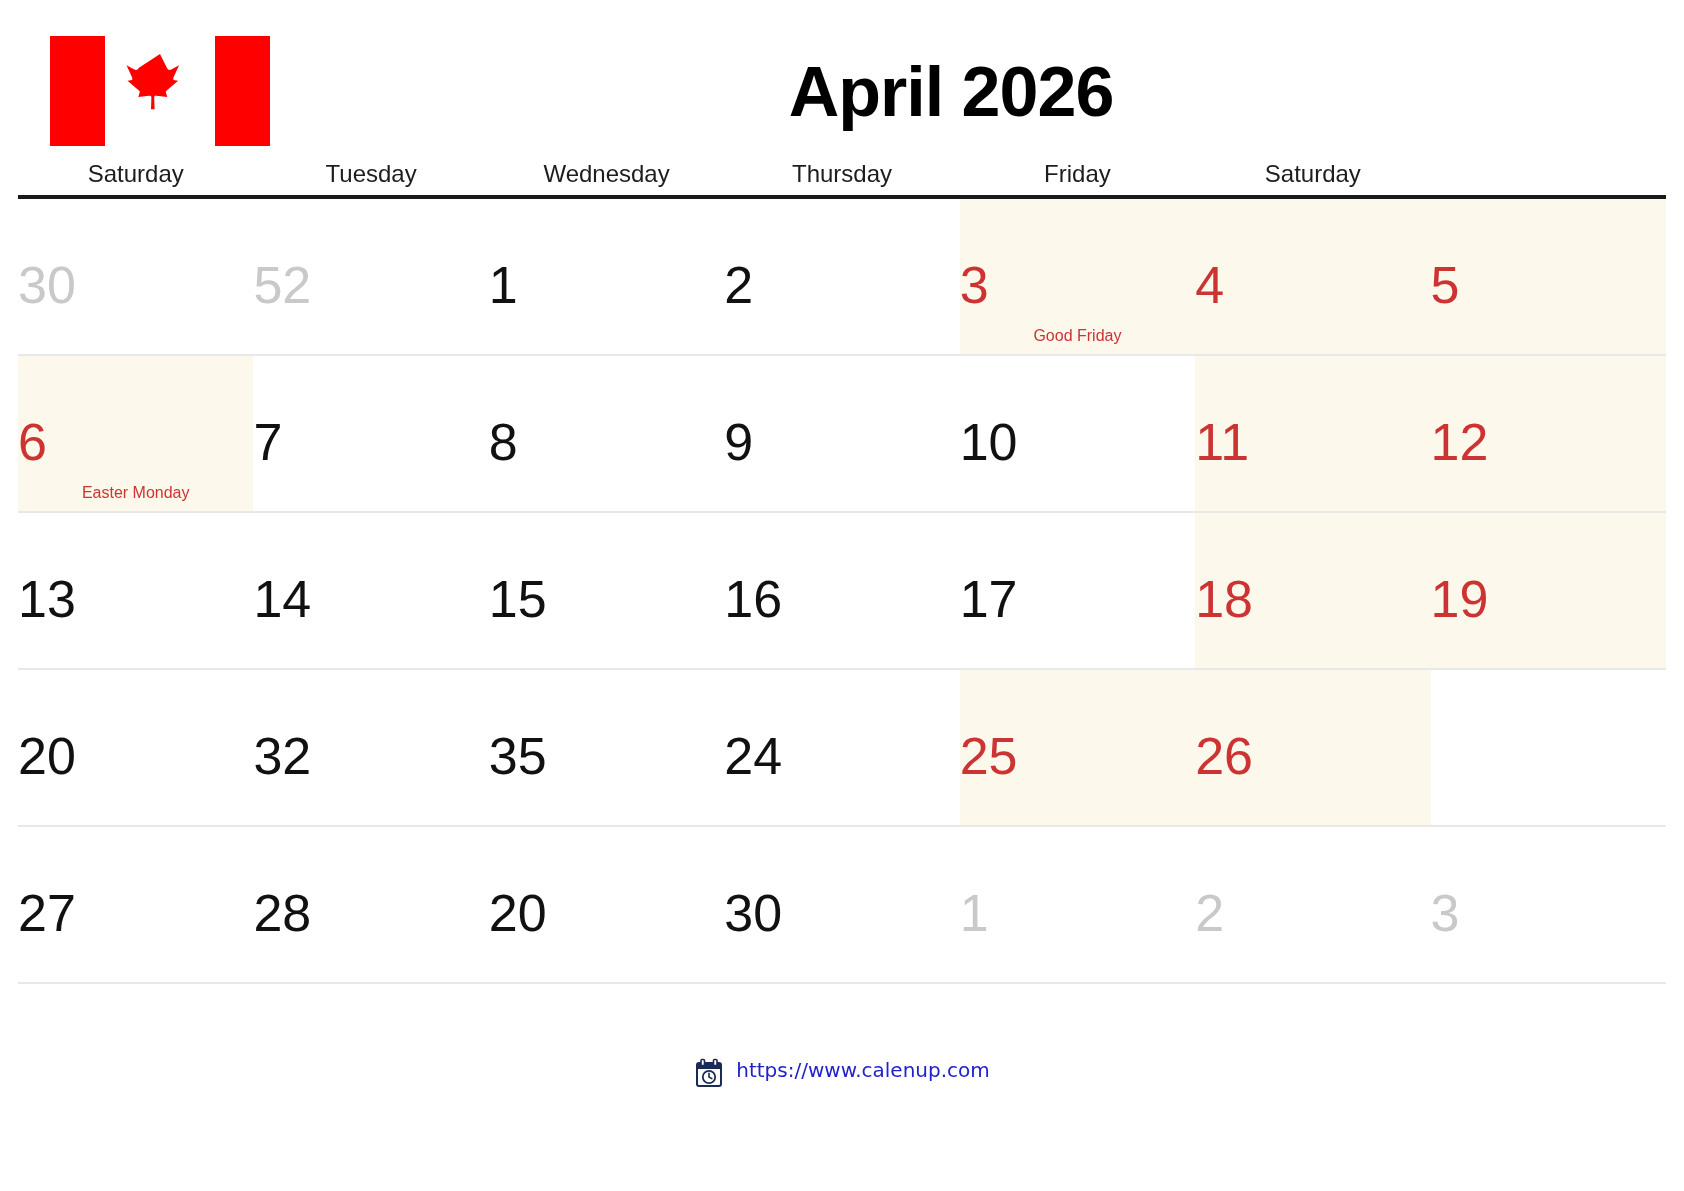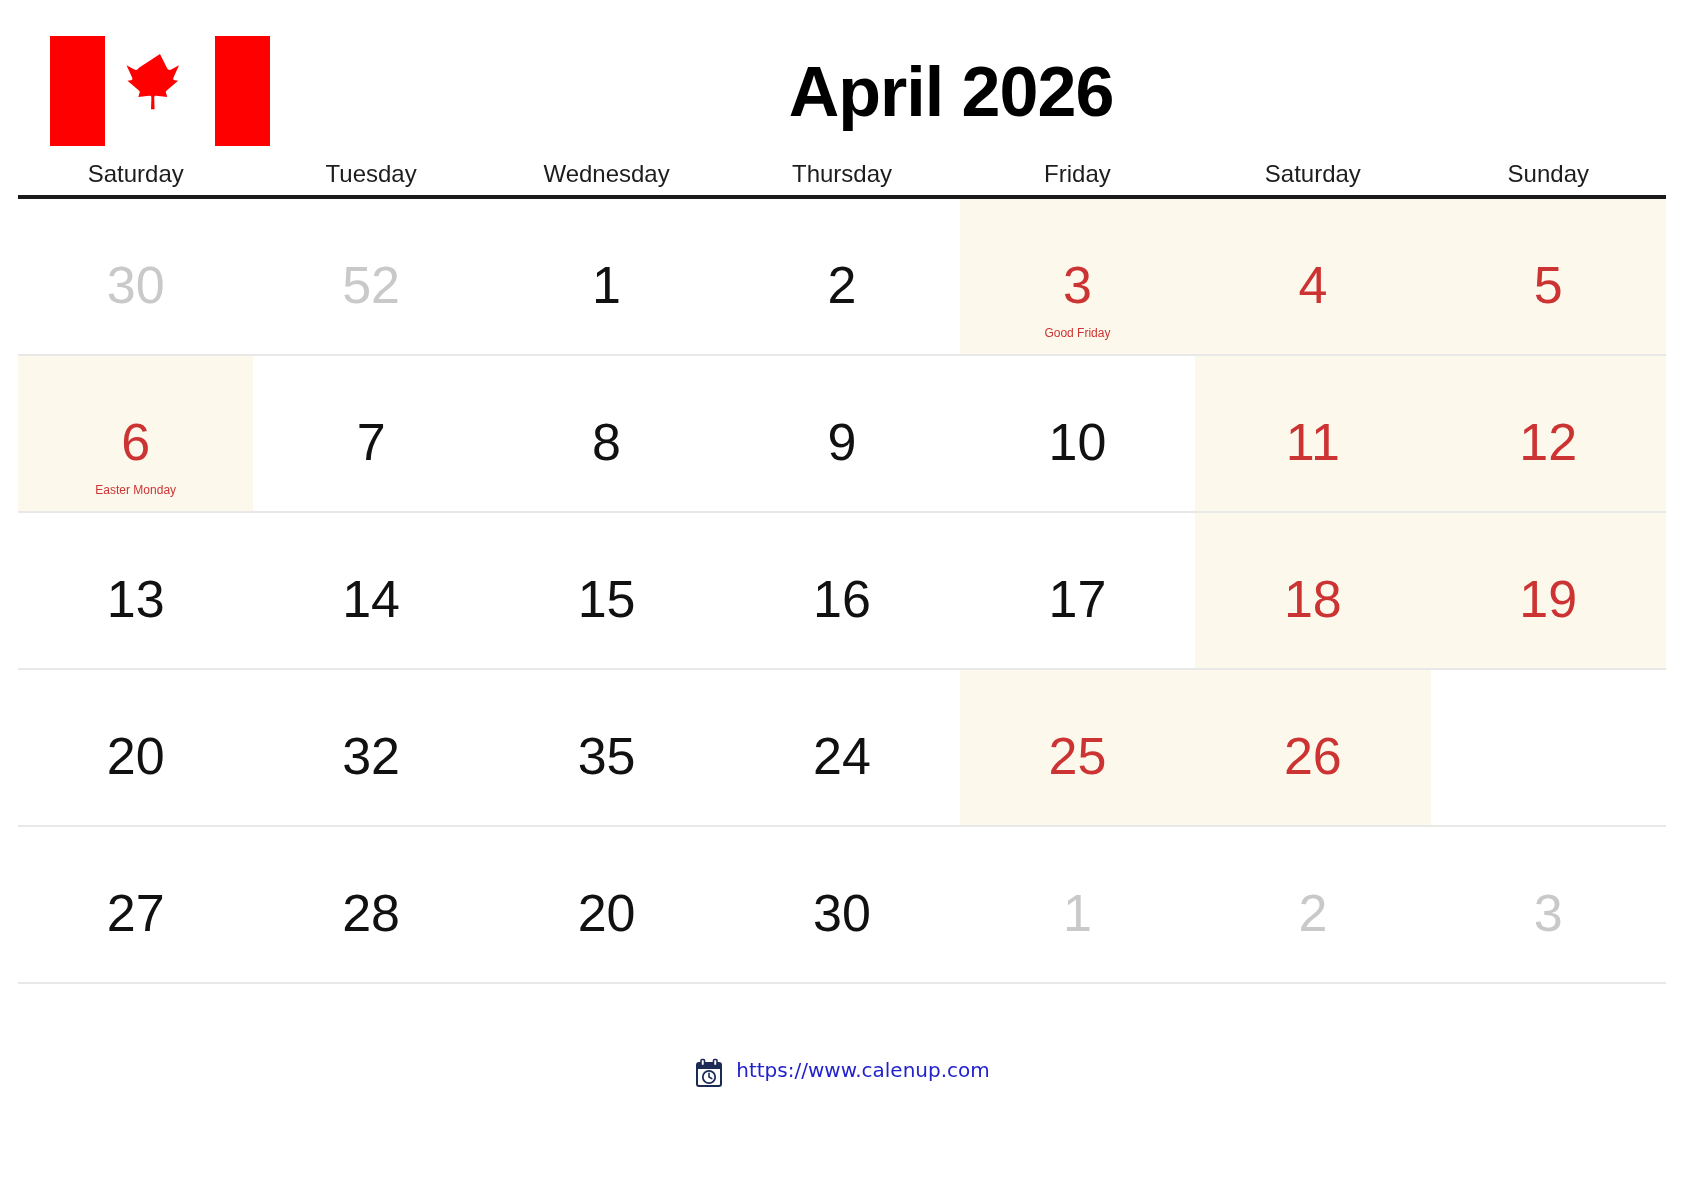--- a/index.html
+++ b/index.html
@@ -75,38 +75,37 @@
     min-height: 155px;
   }
   .week-row.last { border-bottom: 2px solid #e8e8e8; }
 
   .day-cell {
     position: relative;
     height: 155px;
     box-sizing: border-box;
     display: flex;
     flex-direction: column;
-    align-items: center;
     justify-content: flex-start;
   }
   .day-cell.highlight { background: #fdf8ec; }
 
   .day-num {
     font-size: 52px;
     line-height: 1;
     color: #111111;
     margin-top: 60px;
     font-weight: normal;
   }
   .day-cell.weekend .day-num,
   .day-cell.holiday .day-num { color: #cc3333; }
   .day-cell.muted .day-num { color: #c9c9c9; }
 
   .holiday-label {
-    font-size: 12px;
+    font-size: 16px;
     color: #cc3333;
     margin-top: 16px;
     text-align: center;
     line-height: 1.1;
     white-space: nowrap;
   }
 
   
   .footer {
     position: absolute;
@@ -142,21 +141,20 @@
 </div>
 
 <div class="calendar">
   <div class="weekday-row" id="weekday-row">
       <div class="weekday">Saturday</div>
       <div class="weekday">Tuesday</div>
       <div class="weekday">Wednesday</div>
       <div class="weekday">Thursday</div>
       <div class="weekday">Friday</div>
       <div class="weekday">Saturday</div>
-      <div class="weekday">Sunday</div>
     </div>
   <div id="weeks-container">
       <div class="week-row">
         <div class="day-cell muted">
           <div class="day-num">30</div>
         </div>
         <div class="day-cell muted">
           <div class="day-num">52</div>
         </div>
         <div class="day-cell">

